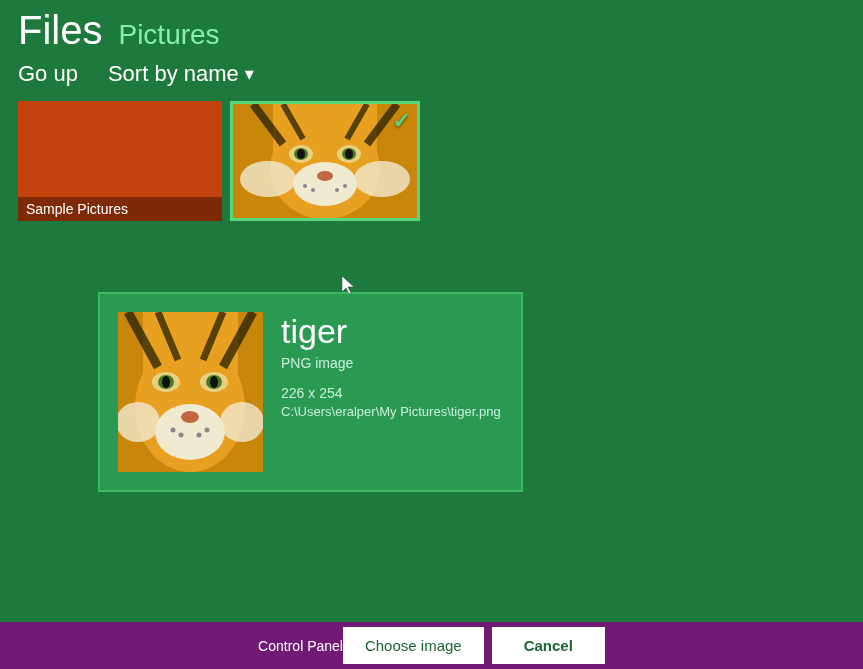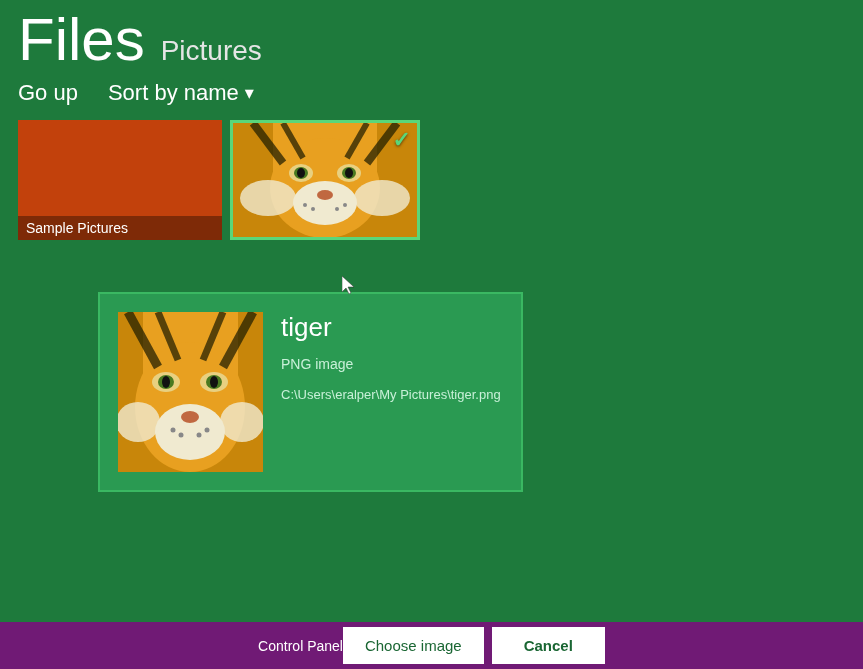--- a/index.html
+++ b/index.html
@@ -15,30 +15,30 @@
 
     
     .header {
       padding: 10px 18px 0 18px;
       display: flex;
       align-items: baseline;
       gap: 16px;
     }
 
     .title-files {
-      font-size: 60px;
+      font-size: 40px;
       font-weight: 200;
       color: #fff;
       line-height: 1;
     }
 
     .title-pictures {
       font-size: 28px;
       font-weight: 200;
-      color: #e5e5e5;
+      color: #86efac;
     }
 
     
     .toolbar {
       padding: 10px 18px 10px 18px;
       display: flex;
       align-items: center;
       gap: 30px;
     }
 
@@ -132,23 +132,23 @@
       align-items: center;
       justify-content: center;
     }
 
     .detail-info {
       flex: 1;
       color: #fff;
     }
 
     .detail-name {
-      font-size: 26px;
+      font-size: 34px;
       font-weight: 300;
-      margin-bottom: 13px;
+      margin-bottom: 4px;
     }
 
     .detail-type {
       font-size: 14px;
       color: #c8f0d8;
       margin-bottom: 14px;
     }
 
     .detail-dimensions {
       font-size: 14px;
@@ -314,20 +314,21 @@
       <circle cx="55" cy="118" r="2.5" fill="#888"></circle>
       <circle cx="63" cy="123" r="2.5" fill="#888"></circle>
       <circle cx="89" cy="118" r="2.5" fill="#888"></circle>
       <circle cx="81" cy="123" r="2.5" fill="#888"></circle>
     </svg>
   </div>
 
   <div class="detail-info">
     <div class="detail-name">tiger</div>
     <div class="detail-type">PNG image</div>
+    <div class="detail-dimensions">226 x 254</div>
     <div class="detail-path">C:\Users\eralper\My Pictures\tiger.png</div>
   </div>
 </div>
 
 <div class="footer">
   <span class="footer-label">Control Panel</span>
   <div class="footer-buttons">
     <button class="btn-primary">Choose image</button>
     <button class="btn-secondary">Cancel</button>
   </div>

